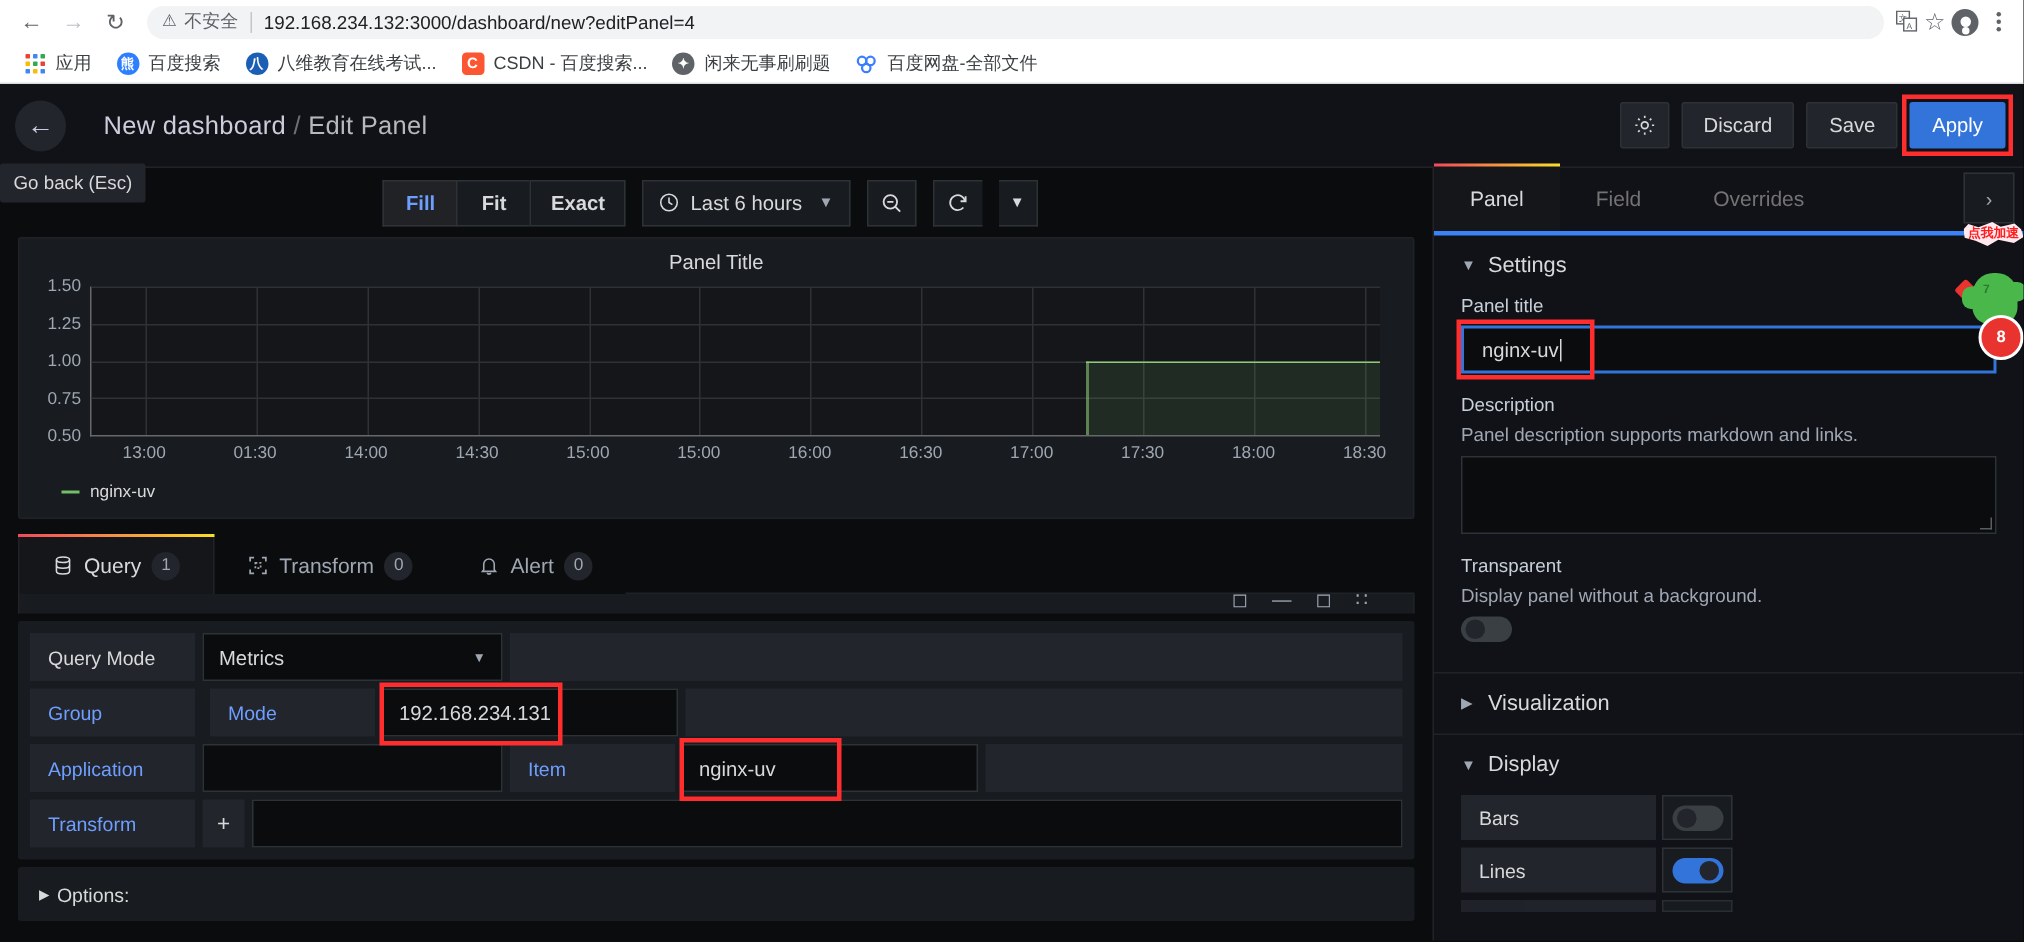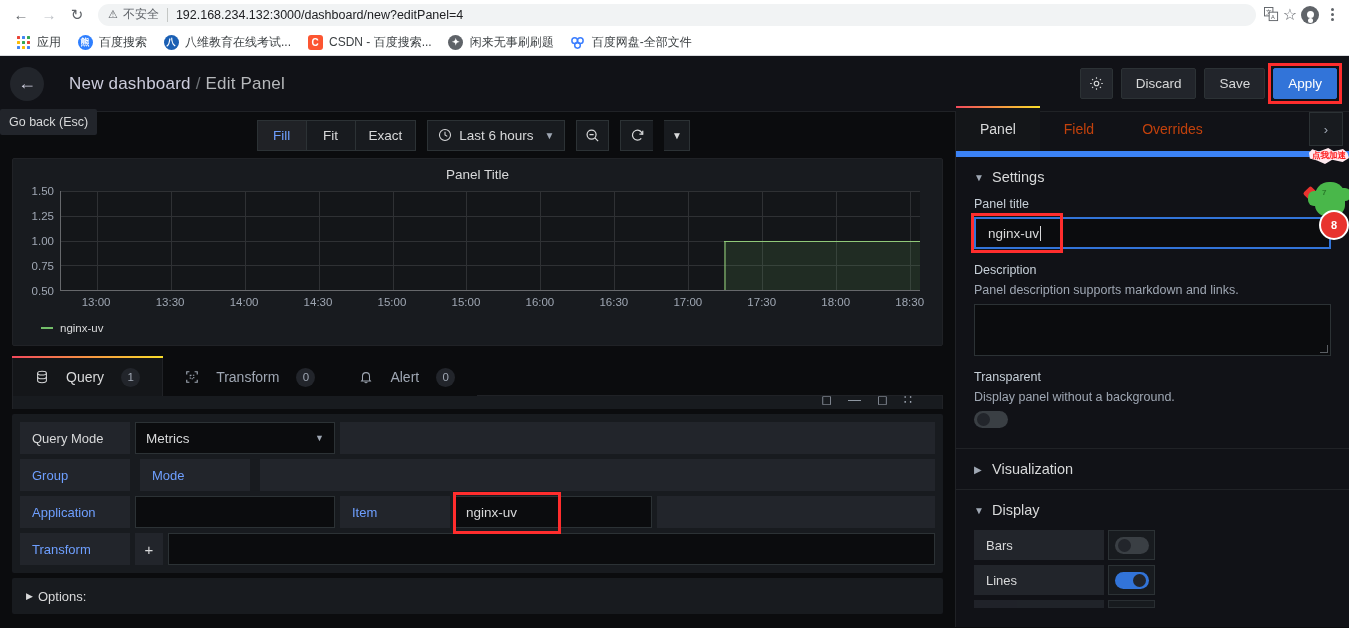--- a/index.html
+++ b/index.html
@@ -94,21 +94,21 @@
 
   .g-body { display: flex; height: 515px; }
   .g-left { width: 955px; position: relative; }
   .g-right { width: 394px; background: #111217; border-left: 1px solid #202226; position: relative; }
 
   
   .pane-toolbar {
     height: 46px; display: flex; align-items: center; justify-content: center; gap: 11px;
     padding-right: 8px;
   }
-  .seg { display: flex; }
+  .seg { display: flex; font-weight: bold; }
   .seg div {
     height: 31px; min-width: 49px; padding: 0 13px; background: #181b1f;
     border: 1px solid #2c3235; border-right: none; color: #d8d9da; font-size: 13.5px;
     display: flex; align-items: center; justify-content: center;
   }
   .seg div:last-child { border-right: 1px solid #2c3235; }
   .seg div.active { color: #6e9fff; background: #202226; }
   .timepicker {
     height: 31px; display: flex; align-items: center; gap: 7px; padding: 0 10px;
     background: #181b1f; border: 1px solid #2c3235; color: #d8d9da; font-size: 13.5px;
@@ -148,21 +148,21 @@
   .series-rise { position: absolute; width: 1.5px; background: #90c979; opacity: .55; }
   .legend {
     position: absolute; left: 28px; bottom: 11px; display: flex; align-items: center;
     gap: 7px; font-size: 11.5px; color: #d8d9da;
   }
   .legend .swatch { width: 12px; height: 2px; background: #73bf69; display: block; }
 
   
   .q-tabs { margin: 12px 12px 0 12px; display: flex; align-items: flex-end; height: 38px; }
   .q-tab {
-    height: 38px; display: flex; align-items: center; gap: 17px; padding: 0 22px;
+    height: 38px; display: flex; align-items: center; gap: 7px; padding: 0 22px;
     font-size: 14px; color: #9fa7b3; position: relative;
   }
   .q-tab.active {
     color: #d8d9da; background: #141619; border-left: 1px solid #202226;
     border-right: 1px solid #202226;
   }
   .q-tab.active::before {
     content: ""; position: absolute; left: -1px; right: -1px; top: -2px; height: 2px;
     background: linear-gradient(90deg, #f2495c, #fade2a);
   }
@@ -203,24 +203,24 @@
   .q-options {
     margin: 5px 12px 0 12px; height: 36px; background: #181b1f; border-radius: 2px;
     display: flex; align-items: center; padding-left: 14px; font-size: 13px; color: #d8d9da; gap: 5px;
   }
   .q-options .caret { font-size: 9px; color: #d8d9da; }
 
   
   .ann { position: absolute; border: 3px solid #ff2d2d; pointer-events: none; z-index: 20; }
 
   
-  .opt-tabs { display: flex; align-items: flex-end; height: 45px; border-bottom: 6px solid #3b82f6; }
+  .opt-tabs { display: flex; align-items: flex-end; height: 45px; border-bottom: 3px solid #3b82f6; }
   .opt-tab {
     height: 45px; padding: 0 24px; display: flex; align-items: center; font-size: 14px;
-    color: #c2410c; position: relative;
+    color: #737373; position: relative;
   }
   .opt-tab.active { color: #d8d9da; background: #141619; }
   .opt-tab.active::before {
     content: ""; position: absolute; left: 0; right: 0; top: 0; height: 2px;
     background: linear-gradient(90deg, #f2495c, #fade2a);
   }
   .opt-tab-spacer { flex: 1; }
   .opt-collapse {
     width: 34px; height: 34px; margin: 0 6px 5px 0; background: #181b1f; border: 1px solid #2c3235;
     display: flex; align-items: center; justify-content: center; color: #9fa7b3; font-size: 13px;
@@ -478,21 +478,21 @@
             <div class="series-line" style="left:77.2%; right:0; top:50%;"></div>
           </div>
 
           <div class="ytick" style="top:0%">1.50</div>
           <div class="ytick" style="top:25%">1.25</div>
           <div class="ytick" style="top:50%">1.00</div>
           <div class="ytick" style="top:75%">0.75</div>
           <div class="ytick" style="top:100%">0.50</div>
 
           <div class="xtick" style="left:4.2%">13:00</div>
-          <div class="xtick" style="left:12.8%">13:30</div>
+          <div class="xtick" style="left:12.8%">01:30</div>
           <div class="xtick" style="left:21.4%">14:00</div>
           <div class="xtick" style="left:30.0%">14:30</div>
           <div class="xtick" style="left:38.6%">15:00</div>
           <div class="xtick" style="left:47.2%">15:00</div>
           <div class="xtick" style="left:55.8%">16:00</div>
           <div class="xtick" style="left:64.4%">16:30</div>
           <div class="xtick" style="left:73.0%">17:00</div>
           <div class="xtick" style="left:81.6%">17:30</div>
           <div class="xtick" style="left:90.2%">18:00</div>
           <div class="xtick" style="left:98.8%">18:30</div>
@@ -549,20 +549,24 @@
           </div>
           <div class="q-blank"></div>
         </div>
 
         <div class="q-row">
           <div class="q-label link">Group</div>
           <div class="q-gap"></div>
           <div class="q-gap"></div>
           <div class="q-label link">Mode</div>
           <div class="q-gap"></div>
+          <div class="q-field wide">
+            <span>192.168.234.131</span>
+            <div class="ann" style="left:-3px; top:-5px; width:122px; height:42px;"></div>
+          </div>
           <div class="q-blank"></div>
         </div>
 
         <div class="q-row">
           <div class="q-label link">Application</div>
           <div class="q-gap"></div>
           <div class="q-field">
             <span></span>
           </div>
           <div class="q-gap"></div>

